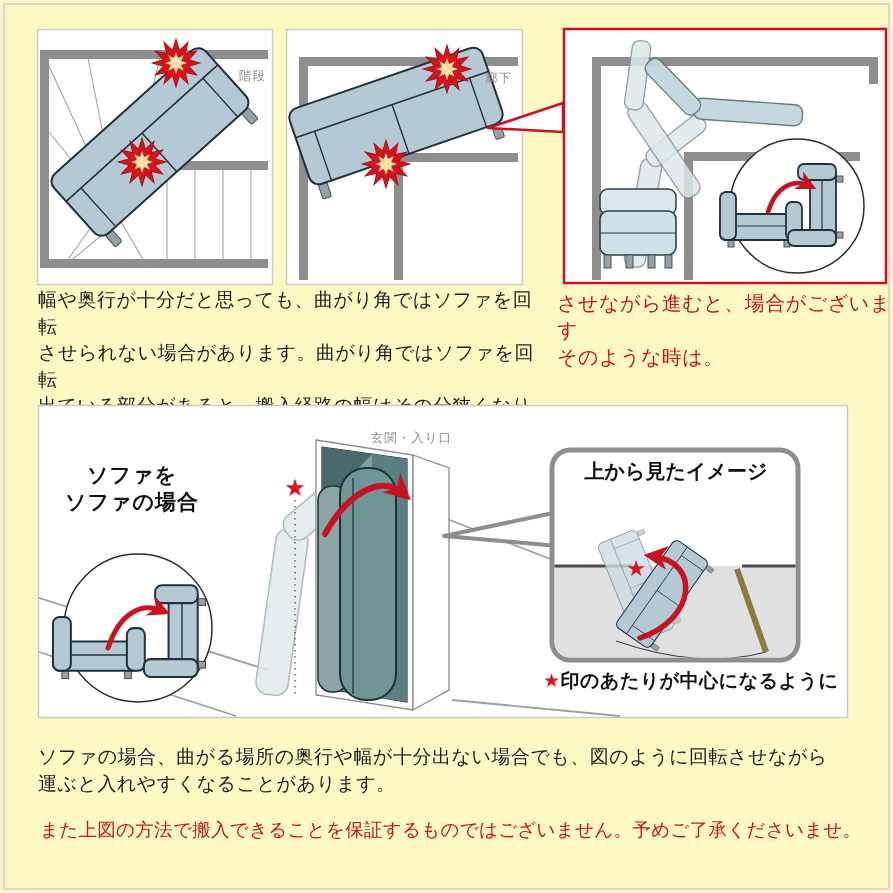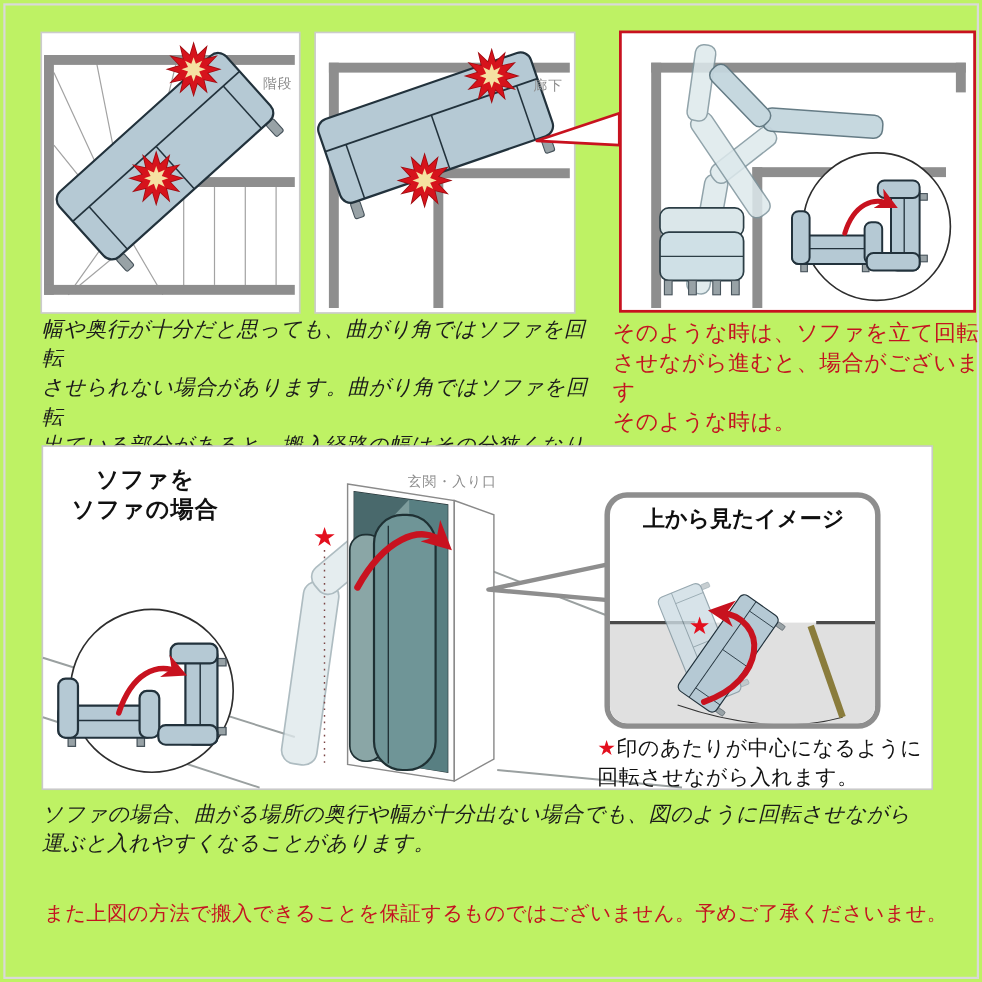--- a/index.html
+++ b/index.html
@@ -1,23 +1,23 @@
 <!DOCTYPE html>
 <html><head>
 <meta charset="utf-8">
 <style>
   html,body{margin:0;padding:0;background:#fff;}
-  #page{position:relative;width:893px;height:893px;background:#bef264;overflow:hidden;
+  #page{position:relative;width:893px;height:893px;background:#fef9c3;overflow:hidden;
         font-family:"Liberation Sans","DejaVu Sans",sans-serif;color:#1b1b1b;}
   #frame{position:absolute;left:3px;top:3px;right:3px;bottom:3px;border:2px solid #d9d9d9;pointer-events:none;}
   .abs{position:absolute;}
-  .para{font-size:19px;line-height:26.5px;letter-spacing:.5px;color:#1b1b1b;font-style:italic;}
+  .para{font-size:19px;line-height:26.5px;letter-spacing:.5px;color:#1b1b1b;}
   .para-red{font-size:20px;line-height:27px;letter-spacing:.5px;color:#c41421;}
   .howto-title{font-size:21px;line-height:27px;font-weight:700;color:#111;text-align:center;letter-spacing:1px;}
-  .star-note{font-size:19px;line-height:27px;font-weight:400;color:#111;letter-spacing:.5px;}
+  .star-note{font-size:19px;line-height:27px;font-weight:700;color:#111;letter-spacing:.5px;}
   .star-note .star{color:#e30f1e;}
   .footer-red{font-size:18.5px;line-height:27px;letter-spacing:.3px;color:#c41421;}
   .footer-red .ln2{padding-left:28px;}
   svg text{font-family:"Liberation Sans","DejaVu Sans",sans-serif;}
   .plabel{font-size:12.5px;fill:#8b8b8b;letter-spacing:1px;}
 </style>
 </head>
 <body>
 
 <div id="page">
@@ -141,21 +141,20 @@
     </g>
   </svg>
 
   <div class="abs para" style="left:38px;top:287px;width:512px;">
     <div>幅や奥行が十分だと思っても、曲がり角ではソファを回転</div>
     <div>させられない場合があります。曲がり角ではソファを回転</div>
     <div>出ている部分があると、搬入経路の幅はその分狭くなります。</div>
     <div>ご注意ください。</div>
   </div>
   <div class="abs para-red" style="left:557px;top:290px;width:336px;">
-    <div>そのような時は、ソファを立て回転</div>
     <div>させながら進むと、場合がございます</div>
     <div>そのような時は。</div>
   </div>
 
   <svg class="abs" style="left:0;top:400px" width="893" height="322" viewBox="0 400 893 322">
     <defs>
       <clipPath id="bubbleClip">
           <rect x="554.5" y="452.5" width="241" height="205" rx="16"></rect>
         </clipPath>
     </defs>
@@ -205,29 +204,28 @@
         <line x1="737" y1="569" x2="766" y2="652" stroke="#8a7c3c" stroke-width="6"></line>
         <use href="#sofaTopG" transform="translate(636,586) rotate(-112) scale(0.52)"></use>
         <use href="#sofaTop" transform="translate(662,594) rotate(-55) scale(0.52)"></use>
         <path d="M 640,638 C 695,620 702,562 652,556" fill="none" stroke="#c8121f" stroke-width="5.5" stroke-linecap="round" marker-end="url(#ah)"></path>
         <text x="636" y="576" text-anchor="middle" font-size="22" fill="#e30f1e" font-weight="700">★</text>
       </g>
       <text x="676" y="478" text-anchor="middle" font-size="20" font-weight="700" fill="#0f0f0f">上から見たイメージ</text>
     </g>
   </svg>
 
-  <div class="abs howto-title" style="left:38px;top:423px;width:188px;text-align:center;">
+  <div class="abs howto-title" style="left:38px;top:461px;width:188px;text-align:center;">
     <div>ソファを</div>
     <div>ソファの場合</div>
   </div>
   <div class="abs star-note" style="left:543px;top:667px;width:300px;">
     <div><span class="star">★</span><span>印のあたりが中心になるように</span></div>
-    <div>回転させながら入れます。</div>
-  </div>
-
-  <div class="abs para" style="left:38px;top:728px;width:836px;">
+  </div>
+
+  <div class="abs para" style="left:38px;top:744px;width:836px;">
     <div>ソファの場合、曲がる場所の奥行や幅が十分出ない場合でも、図のように回転させながら</div>
     <div>運ぶと入れやすくなることがあります。</div>
   </div>
   <div class="abs footer-red" style="left:12px;top:816px;width:876px;">
     <div class="ln2">また上図の方法で搬入できることを保証するものではございません。予めご了承くださいませ。</div>
   </div>
 </div>
 
 </body></html>

